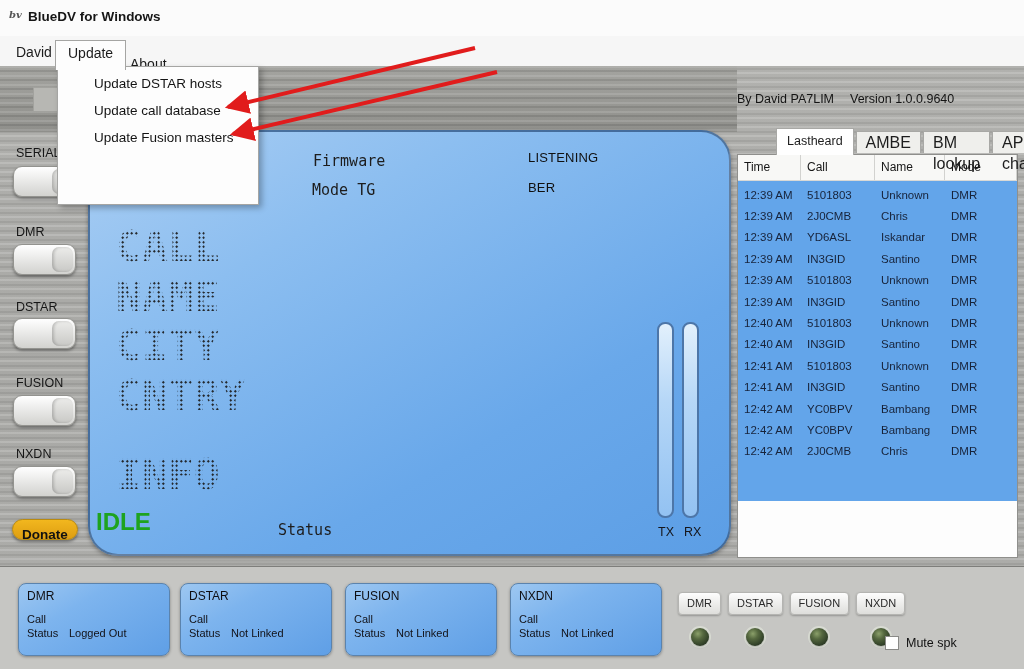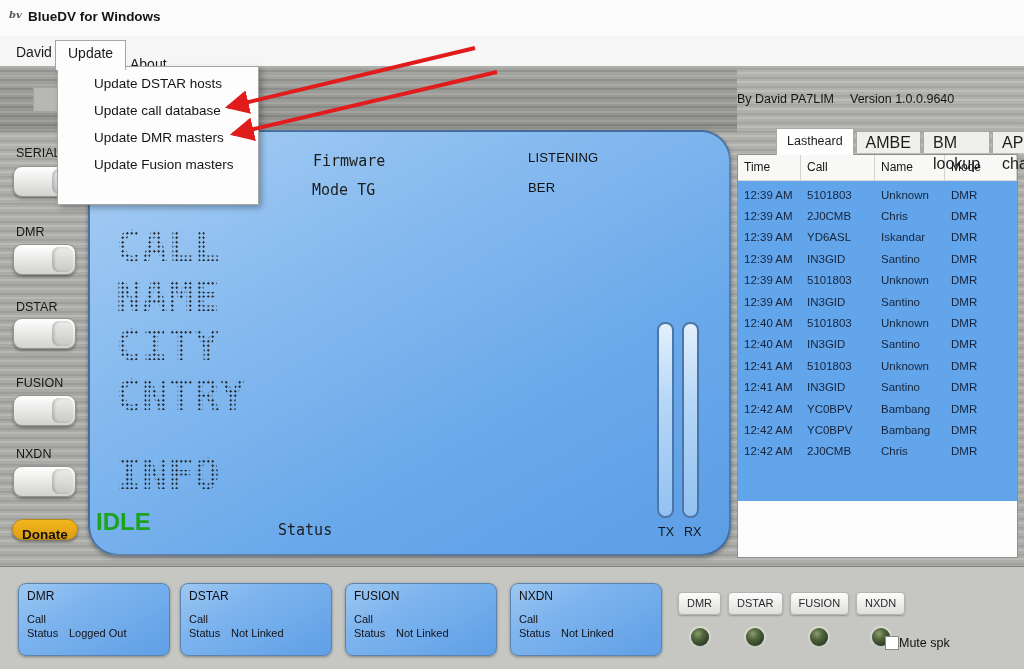--- a/index.html
+++ b/index.html
@@ -122,21 +122,21 @@
          box-shadow:0 0 0 2px rgba(235,242,228,.5), 0 1px 2px rgba(0,0,0,.45); }
 
   .ambe { position:absolute; left:885px; top:588px; width:130px; height:44px; border-radius:12px;
           background:#3d3d3b; box-shadow:0 1px 3px rgba(0,0,0,.4); }
   .ambe-knob { position:absolute; left:0; top:0; width:58px; height:44px; border-radius:11px;
                background:linear-gradient(180deg,#ffffff,#d6d6d3); border:1px solid #a9a9a6; }
   .ambe-label { position:absolute; right:7px; top:13px; font-size:13px; color:#f4f4f2; }
 
   .mute { position:absolute; left:885px; top:636px; display:flex; align-items:center; }
   .checkbox { width:14px; height:14px; background:#ffffff; border:1px solid #8a8a87; }
-  .mute-label { font-size:12.5px; color:#111; }
+  .mute-label { margin-left:7px; font-size:12.5px; color:#111; }
 
   
   .arrows { position:absolute; left:0; top:0; z-index:100; pointer-events:none; }
 </style>
 </head>
 <body>
 
 <div id="app">
 
   <div class="titlebar">
@@ -149,21 +149,20 @@
     <span class="menu-item m1">Update</span>
     <span class="menu-item m2">About</span>
   </div>
 
   <div class="band"></div>
   <div class="input-box"></div>
 
   <div class="dropdown">
     <div class="dd-item">Update DSTAR hosts</div>
     <div class="dd-item">Update call database</div>
-    <div class="dd-item">Update DMR masters</div>
     <div class="dd-item">Update Fusion masters</div>
   </div>
 
   <span class="side-label" style="top:146px;">SERIAL</span>
   <div class="toggle" style="top:166px;"></div>
   <span class="side-label" style="top:225px;">DMR</span>
   <div class="toggle" style="top:244px;"></div>
   <span class="side-label" style="top:300px;">DSTAR</span>
   <div class="toggle" style="top:318px;"></div>
   <span class="side-label" style="top:376px;">FUSION</span>

